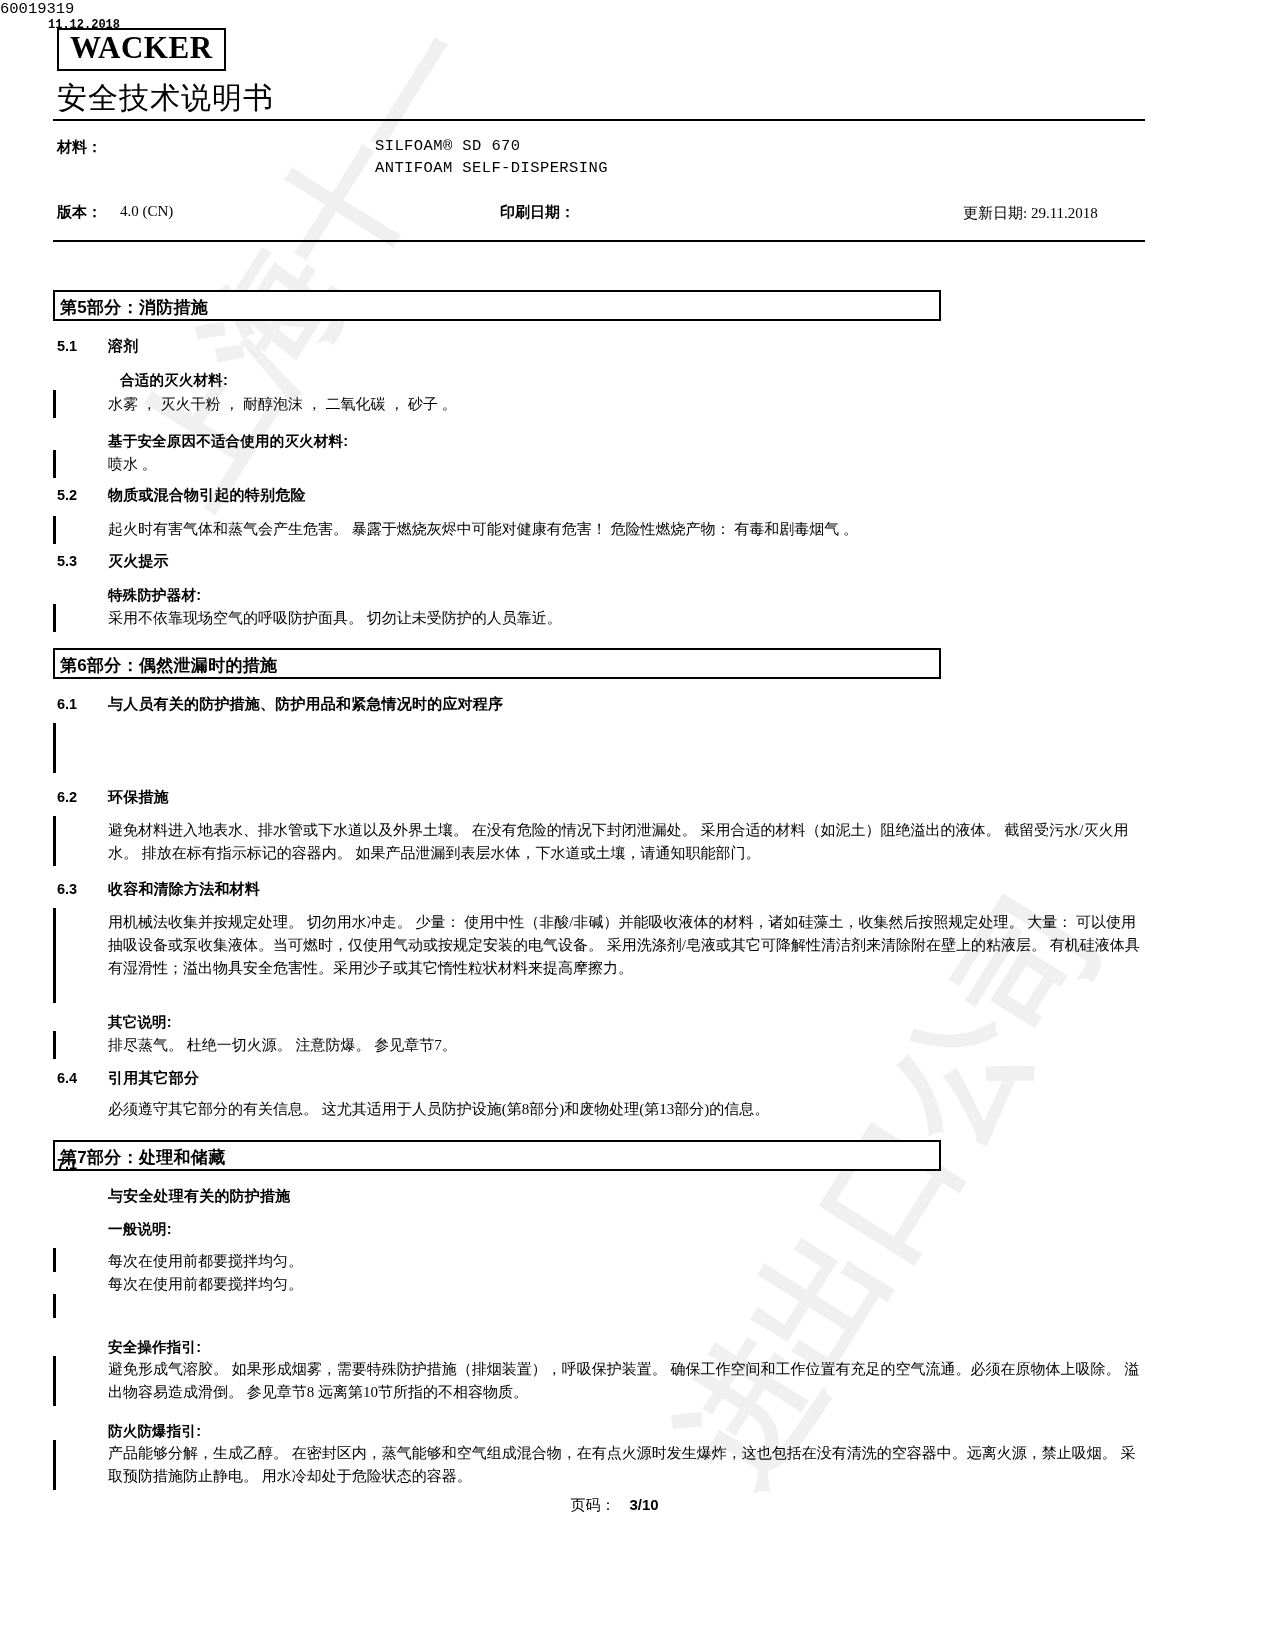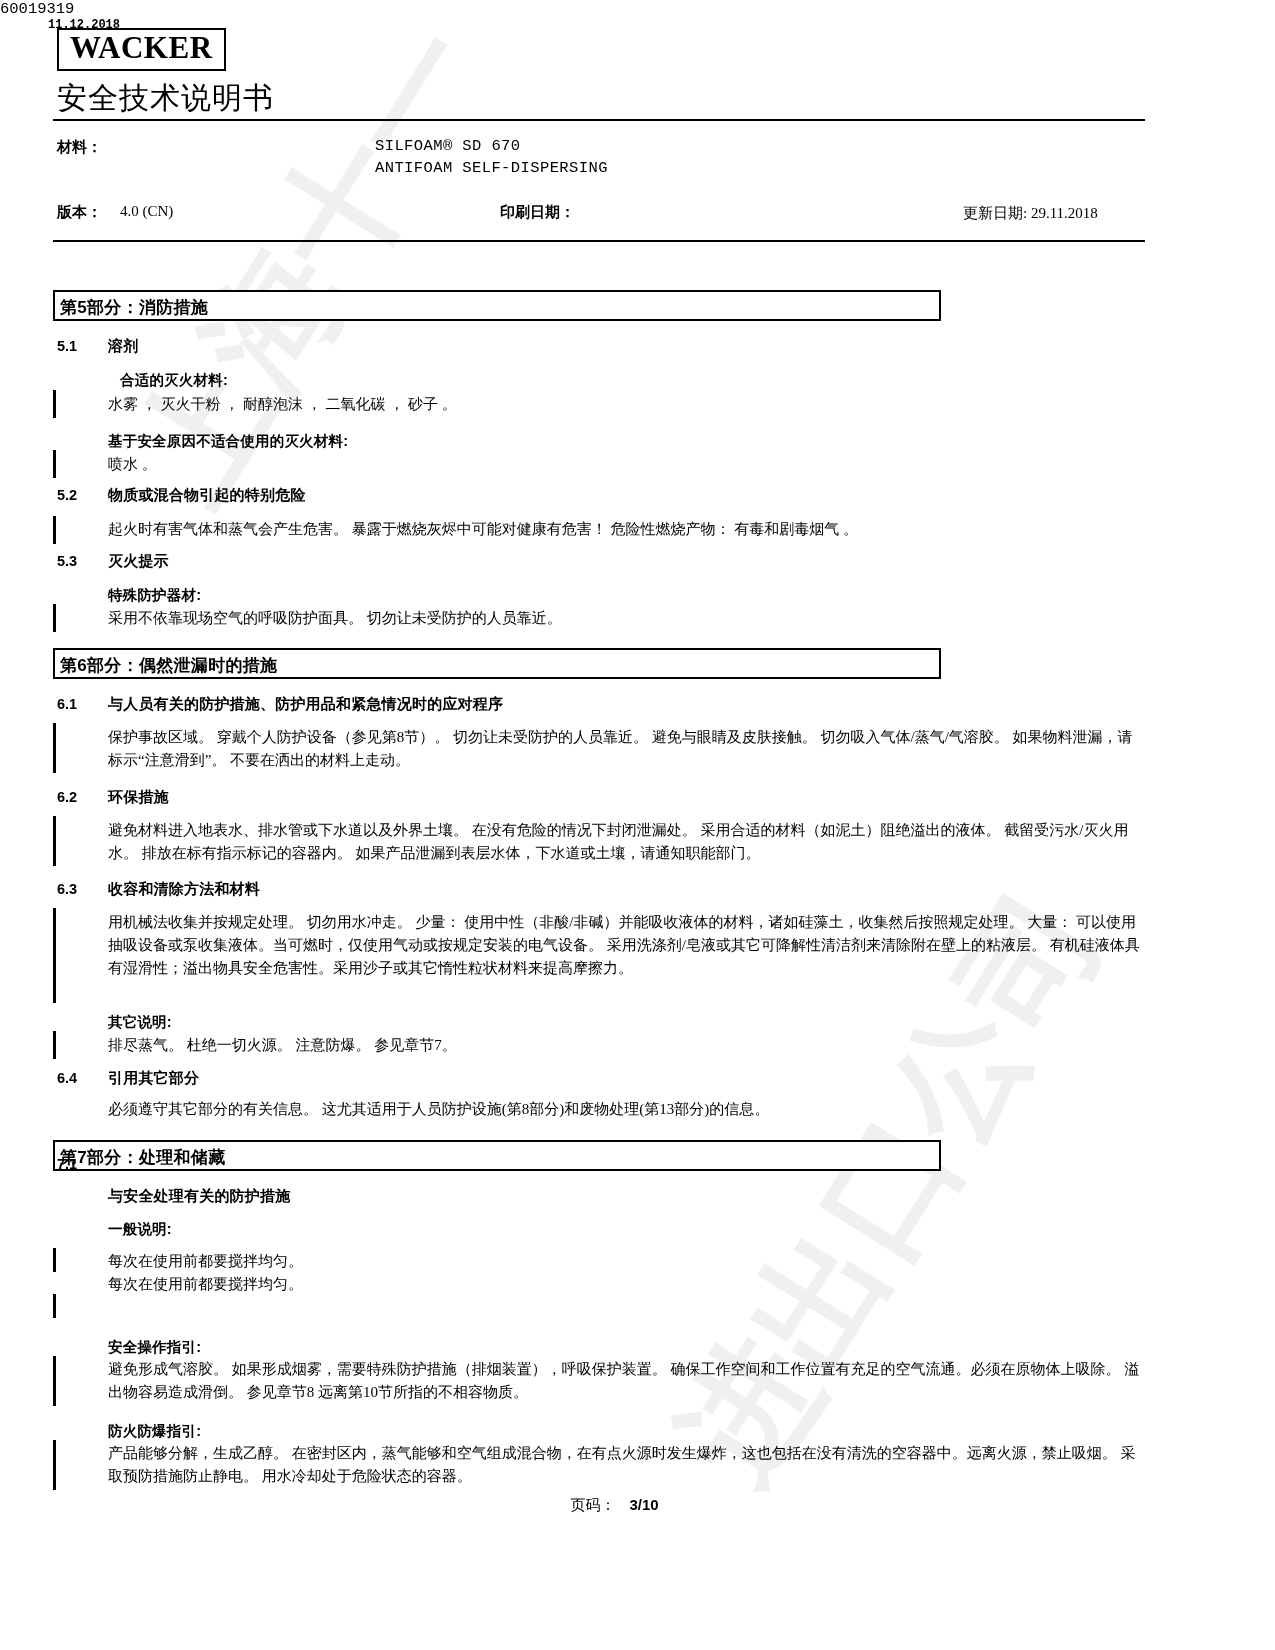--- a/index.html
+++ b/index.html
@@ -232,21 +232,20 @@
   <div class="changebar" style="top:604px; height:28px;"></div>
   <div class="body" style="top:607px;">采用不依靠现场空气的呼吸防护面具。 切勿让未受防护的人员靠近。</div>
 
   <div class="section-bar" style="top:648px;">
     <span>第6部分：偶然泄漏时的措施</span>
   </div>
 
   <div class="subnum" style="left:57px; top:696px;">6.1</div>
   <div class="subtitle" style="top:695px;">与人员有关的防护措施、防护用品和紧急情况时的应对程序</div>
   <div class="changebar" style="top:723px; height:50px;"></div>
-  <div class="body" style="top:726px;">保护事故区域。 穿戴个人防护设备（参见第8节）。 切勿让未受防护的人员靠近。 避免与眼睛及皮肤接触。 切勿吸入气体/蒸气/气溶胶。 如果物料泄漏，请标示“注意滑到”。 不要在洒出的材料上走动。</div>
 
   <div class="subnum" style="left:57px; top:789px;">6.2</div>
   <div class="subtitle" style="top:788px;">环保措施</div>
   <div class="changebar" style="top:816px; height:50px;"></div>
   <div class="body" style="top:819px;">避免材料进入地表水、排水管或下水道以及外界土壤。 在没有危险的情况下封闭泄漏处。 采用合适的材料（如泥土）阻绝溢出的液体。 截留受污水/灭火用水。 排放在标有指示标记的容器内。 如果产品泄漏到表层水体，下水道或土壤，请通知职能部门。</div>
 
   <div class="subnum" style="left:57px; top:881px;">6.3</div>
   <div class="subtitle" style="top:880px;">收容和清除方法和材料</div>
   <div class="changebar" style="top:908px; height:95px;"></div>
   <div class="body" style="top:911px;">用机械法收集并按规定处理。 切勿用水冲走。 少量： 使用中性（非酸/非碱）并能吸收液体的材料，诸如硅藻土，收集然后按照规定处理。 大量： 可以使用抽吸设备或泵收集液体。当可燃时，仅使用气动或按规定安装的电气设备。 采用洗涤剂/皂液或其它可降解性清洁剂来清除附在壁上的粘液层。 有机硅液体具有湿滑性；溢出物具安全危害性。采用沙子或其它惰性粒状材料来提高摩擦力。</div>

